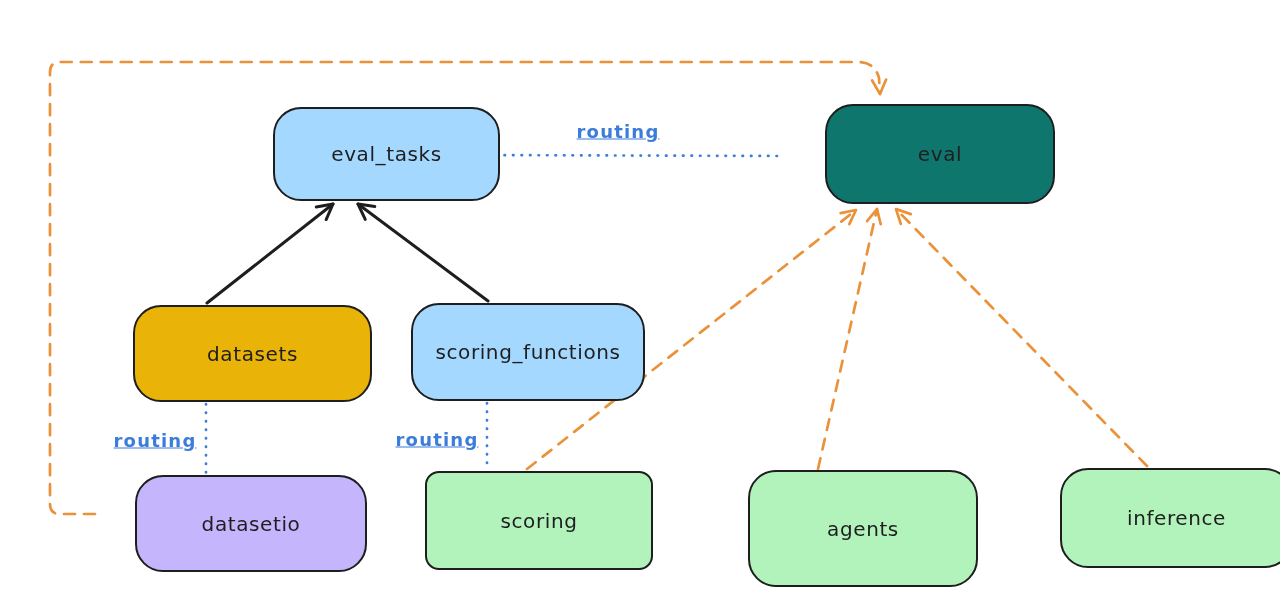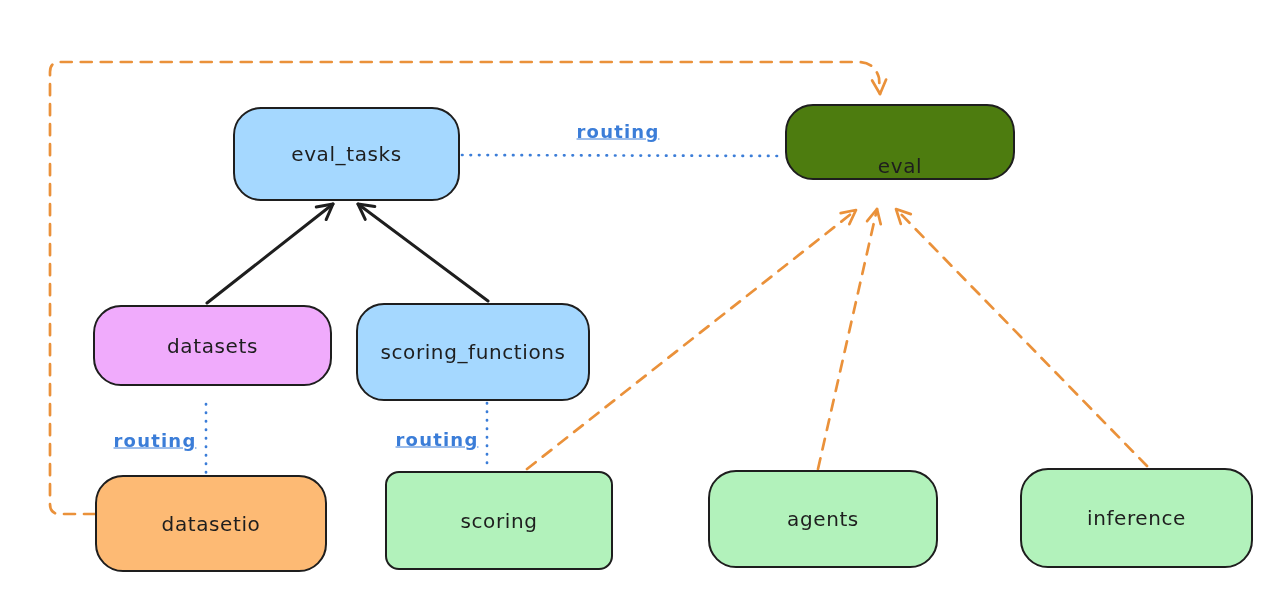--- a/index.html
+++ b/index.html
@@ -12,20 +12,21 @@
   }
   #edge-layer{position:absolute;left:0;top:0;}
   .node{
     position:absolute;
     box-sizing:border-box;
     border:2.6px solid #1e1e1e;
     border-radius:28px;
     display:flex;align-items:center;justify-content:center;
     font-size:20px;color:#1e1e1e;
     letter-spacing:0.6px;
+    margin-left:40px;
   }
   .edge-label{
     position:absolute;
     transform:translate(-50%,-50%);
     color:#3b7dd8;
     font-size:18px;
     font-weight:700;
     letter-spacing:1.2px;
     white-space:nowrap;
     text-decoration:underline;
@@ -52,36 +53,36 @@
       <path d="M 487 403 L 487 469" fill="none" stroke="#3b7dd8" stroke-width="2.7" stroke-linecap="round" stroke-dasharray="0.5 8"></path>
       <path d="M 527 469 L 856 210" fill="none" stroke="#ea913a" stroke-width="2.7" stroke-linecap="round" stroke-dasharray="11 9" marker-end="url(#arrow-orange)"></path>
       <path d="M 818 469 L 877 209" fill="none" stroke="#ea913a" stroke-width="2.7" stroke-linecap="round" stroke-dasharray="11 9" marker-end="url(#arrow-orange)"></path>
       <path d="M 1147 466 L 896 209" fill="none" stroke="#ea913a" stroke-width="2.7" stroke-linecap="round" stroke-dasharray="11 9" marker-end="url(#arrow-orange)"></path>
       <path d="M 95 514 L 60 514 Q 50 514 50 504 L 50 72 Q 50 62 60 62 L 860 62 Q 875 63 879 78 L 880 94" fill="none" stroke="#ea913a" stroke-width="2.7" stroke-linecap="round" stroke-dasharray="11 9" marker-end="url(#arrow-orange)"></path>
     </svg>
 
   <div class="node" style="left: 233px; top: 107px; width: 227px; height: 94px; background: rgb(165, 216, 255); border-color: rgb(30, 30, 30);">
     <span>eval_tasks</span>
   </div>
-  <div class="node" style="left: 785px; top: 104px; width: 230px; height: 76px; background: #4d7c0f; border-color: rgb(30, 30, 30); align-items: flex-end;">
+  <div class="node" style="left: 785px; top: 104px; width: 230px; height: 100px; background: #0f766e; border-color: rgb(30, 30, 30);">
     <span>eval</span>
   </div>
-  <div class="node" style="left: 93px; top: 305px; width: 239px; height: 81px; background: #f0abfc; border-color: rgb(30, 30, 30);">
+  <div class="node" style="left: 93px; top: 305px; width: 239px; height: 97px; background: #eab308; border-color: rgb(30, 30, 30);">
     <span>datasets</span>
   </div>
-  <div class="node" style="left: 356px; top: 303px; width: 234px; height: 98px; background: rgb(165, 216, 255); border-color: rgb(30, 30, 30);">
+  <div class="node" style="left: 371px; top: 303px; width: 234px; height: 98px; background: rgb(165, 216, 255); border-color: rgb(30, 30, 30);">
     <span>scoring_functions</span>
   </div>
-  <div class="node" style="left: 95px; top: 475px; width: 232px; height: 97px; background: #fdba74; border-color: rgb(30, 30, 30);">
+  <div class="node" style="left: 95px; top: 475px; width: 232px; height: 97px; background: #c4b5fd; border-color: rgb(30, 30, 30);">
     <span>datasetio</span>
   </div>
   <div class="node" style="left: 385px; top: 471px; width: 228px; height: 99px; background: rgb(178, 242, 187); border-color: rgb(30, 30, 30); border-radius: 14px;">
     <span>scoring</span>
   </div>
-  <div class="node" style="left: 708px; top: 470px; width: 230px; height: 98px; background: rgb(178, 242, 187); border-color: rgb(30, 30, 30);">
+  <div class="node" style="left: 708px; top: 470px; width: 230px; height: 117px; background: rgb(178, 242, 187); border-color: rgb(30, 30, 30);">
     <span>agents</span>
   </div>
   <div class="node" style="left: 1020px; top: 468px; width: 233px; height: 100px; background: rgb(178, 242, 187); border-color: rgb(30, 30, 30);">
     <span>inference</span>
   </div>
 
   <span class="edge-label" style="left: 618px; top: 131px; color: rgb(59, 125, 216);">routing</span>
   <span class="edge-label" style="left: 155px; top: 440px; color: rgb(59, 125, 216);">routing</span>
   <span class="edge-label" style="left: 437px; top: 439px; color: rgb(59, 125, 216);">routing</span>
 

